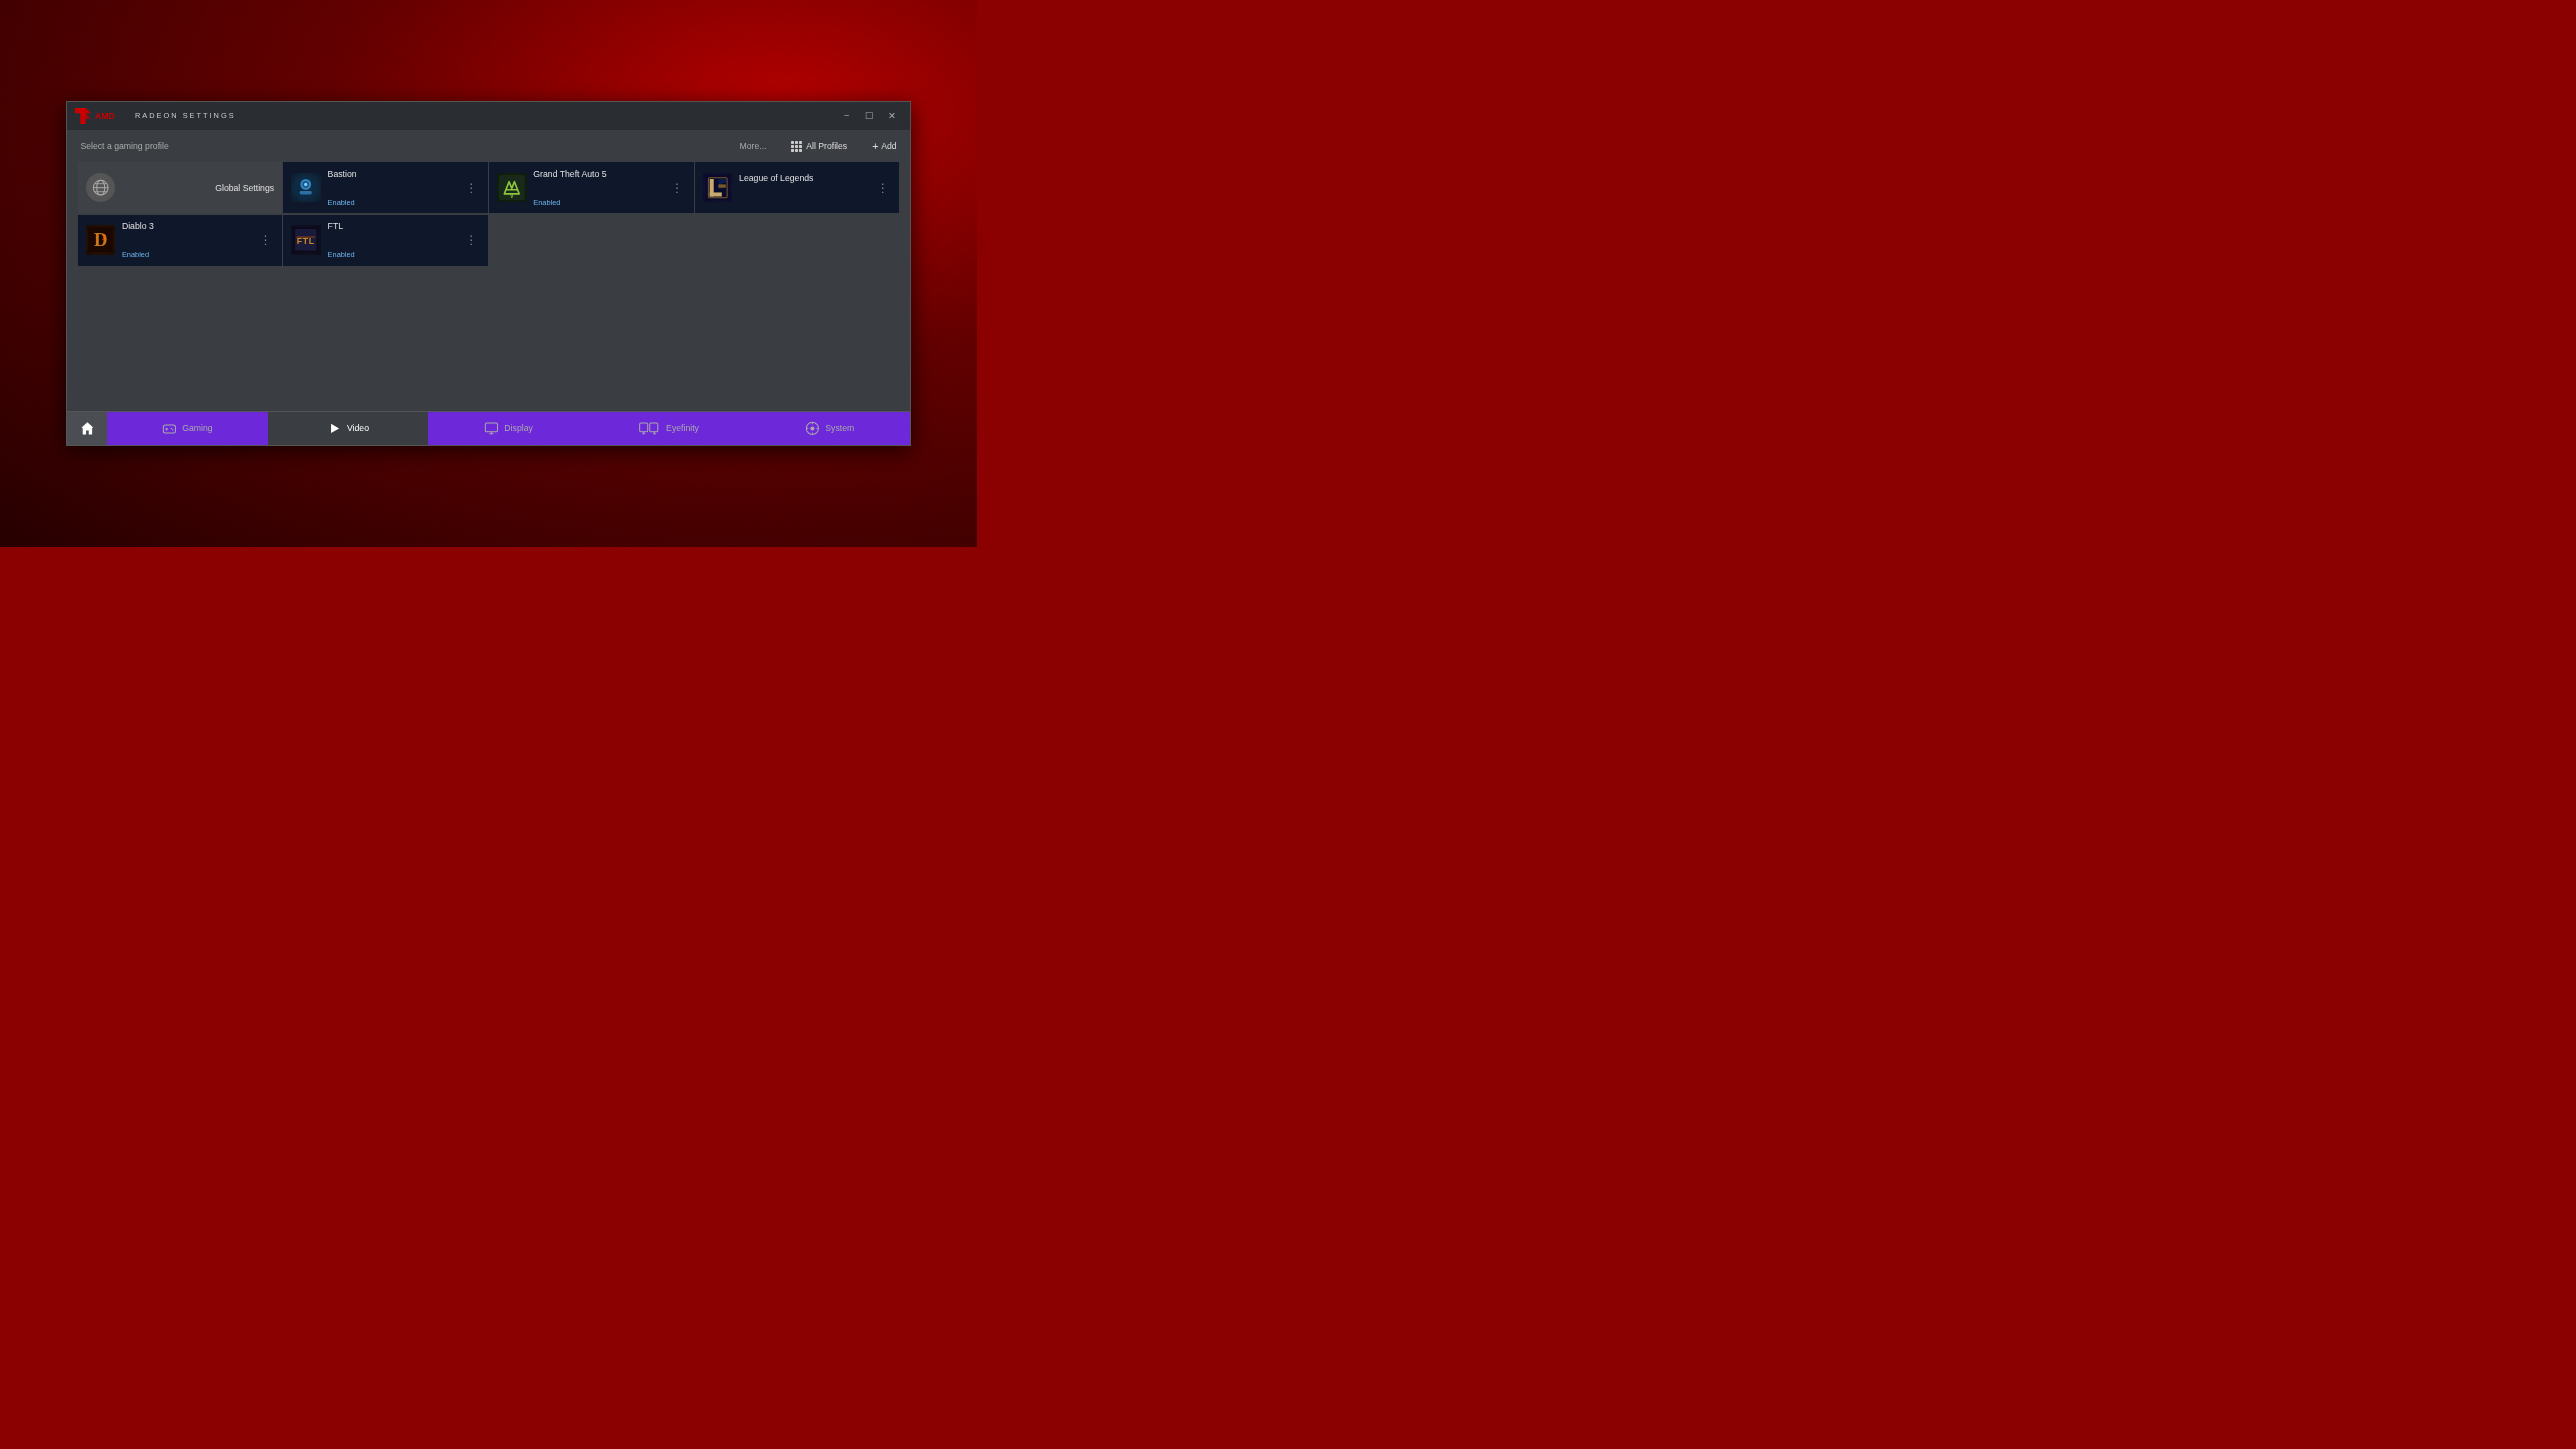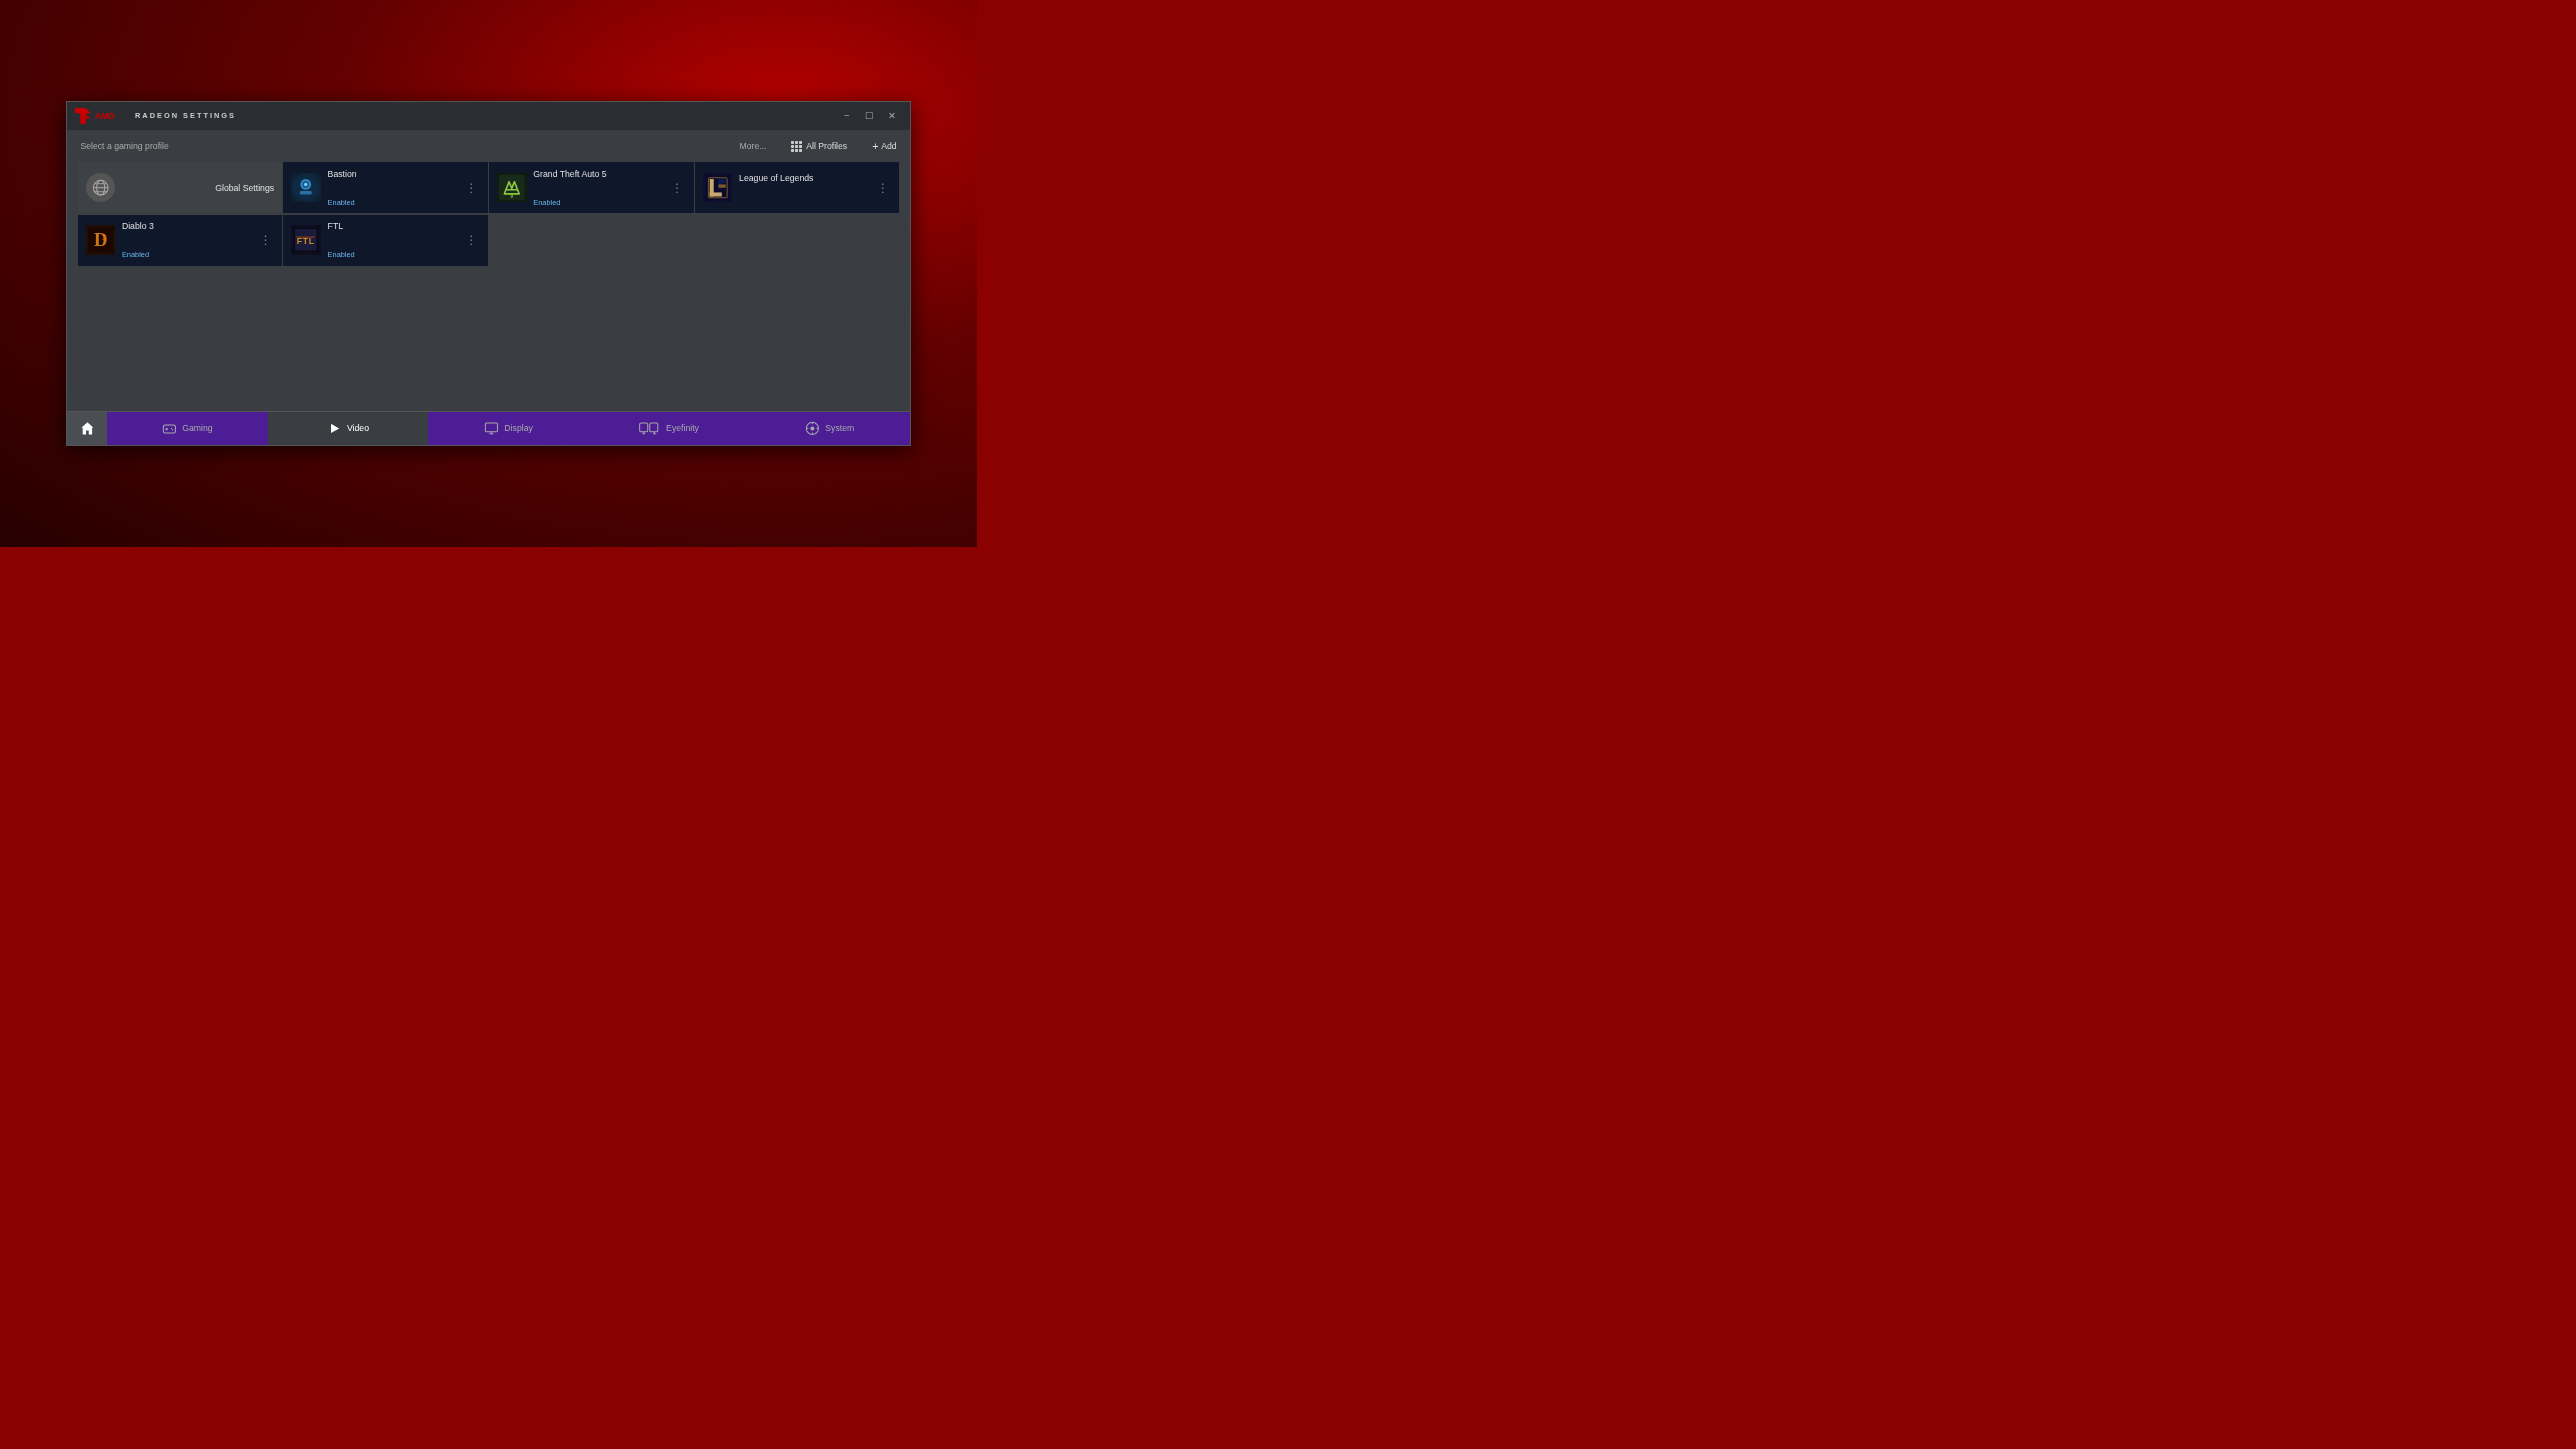--- a/index.html
+++ b/index.html
@@ -63,21 +63,21 @@
 
     .amd-arrow {
       width: 16px;
       height: 16px;
     }
 
     .title-text {
       color: #cccccc;
       font-size: 7.4px;
       letter-spacing: 2px;
-      font-weight: 700;
+      font-weight: 400;
       text-transform: uppercase;
     }
 
     .title-controls {
       margin-left: auto;
       display: flex;
       gap: 2.7px;
     }
 
     .title-btn {
@@ -248,21 +248,21 @@
 
     
     .spacer-area {
       height: 134px;
       background: #3a3d42;
     }
 
     
     .bottom-nav {
       display: flex;
-      background: #4c1d95;
+      background: #6d28d9;
       border-top: 0.7px solid #555;
     }
 
     .nav-item {
       flex: 1;
       display: flex;
       align-items: center;
       justify-content: center;
       gap: 5.4px;
       padding: 9.4px 5.4px;

